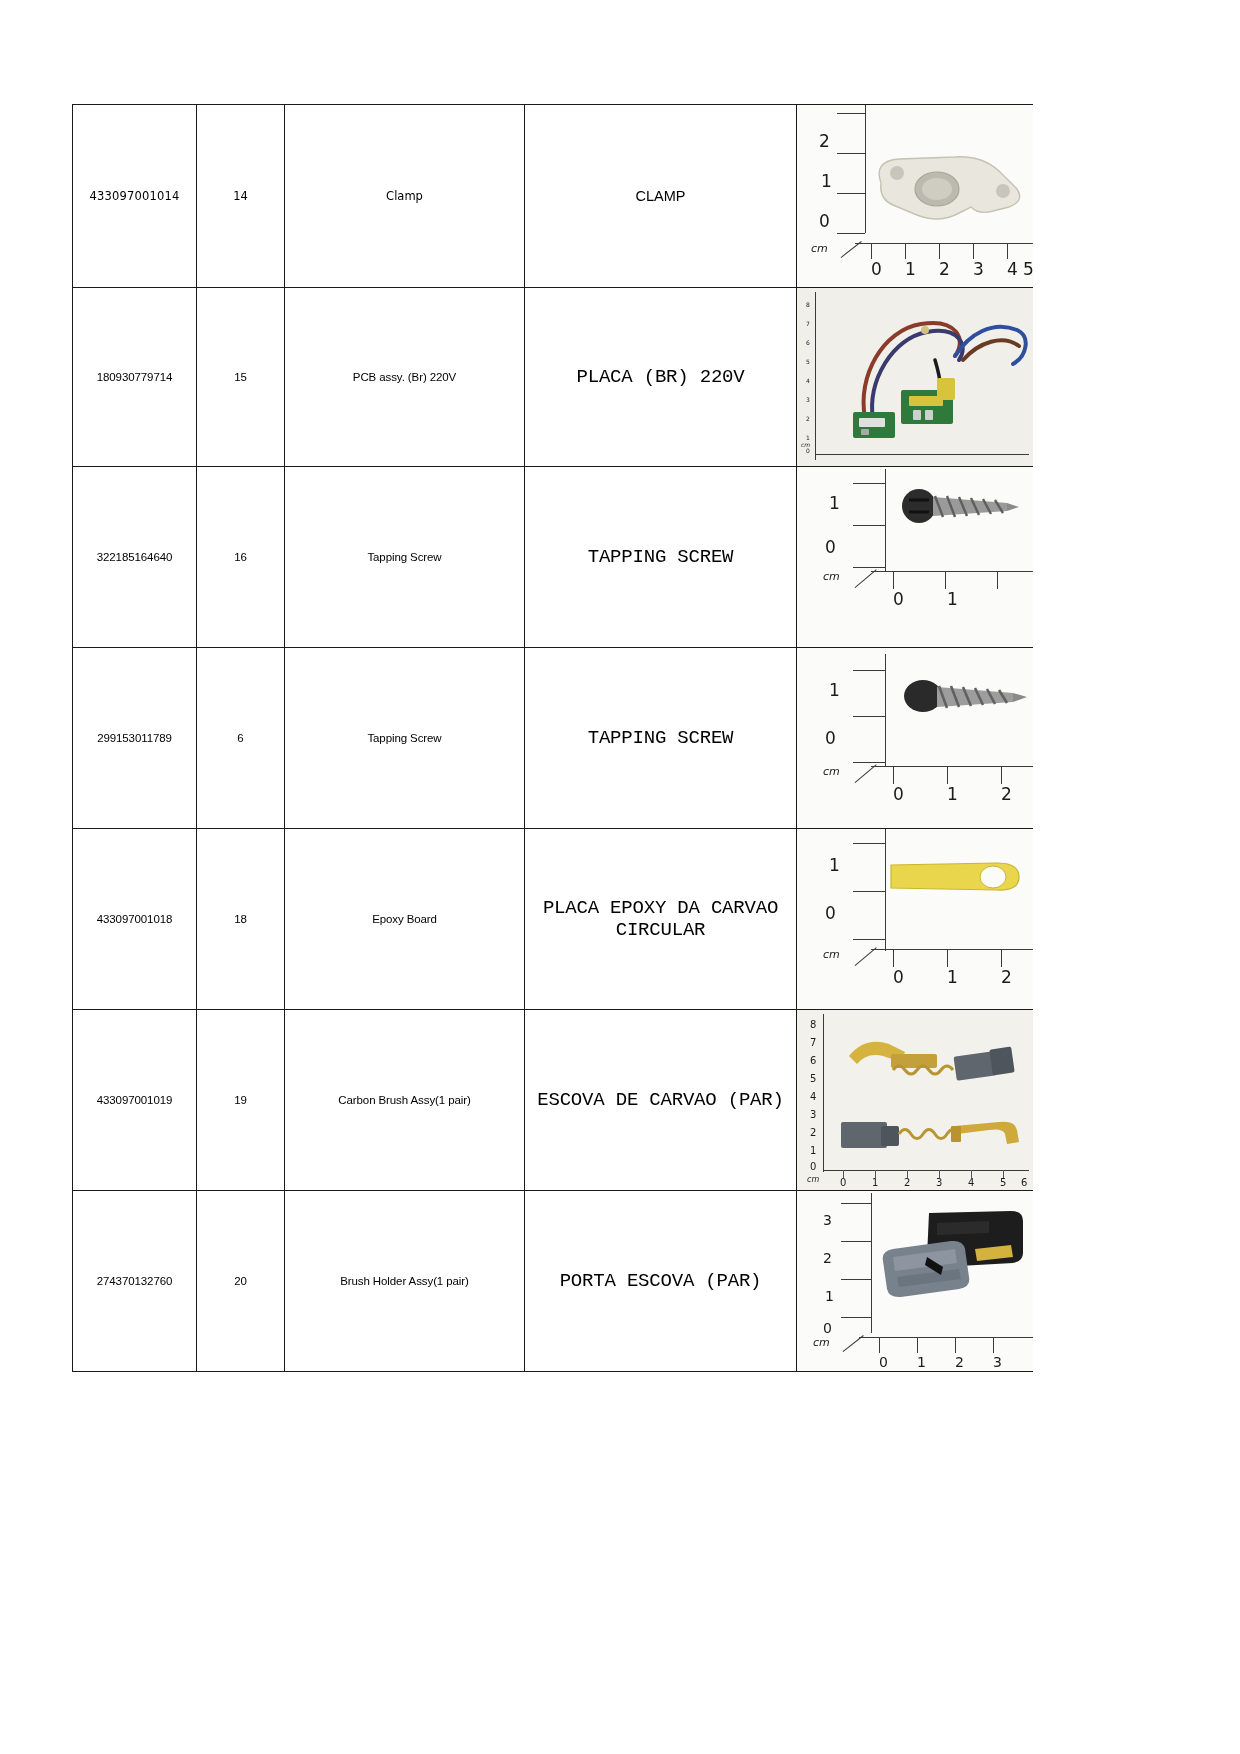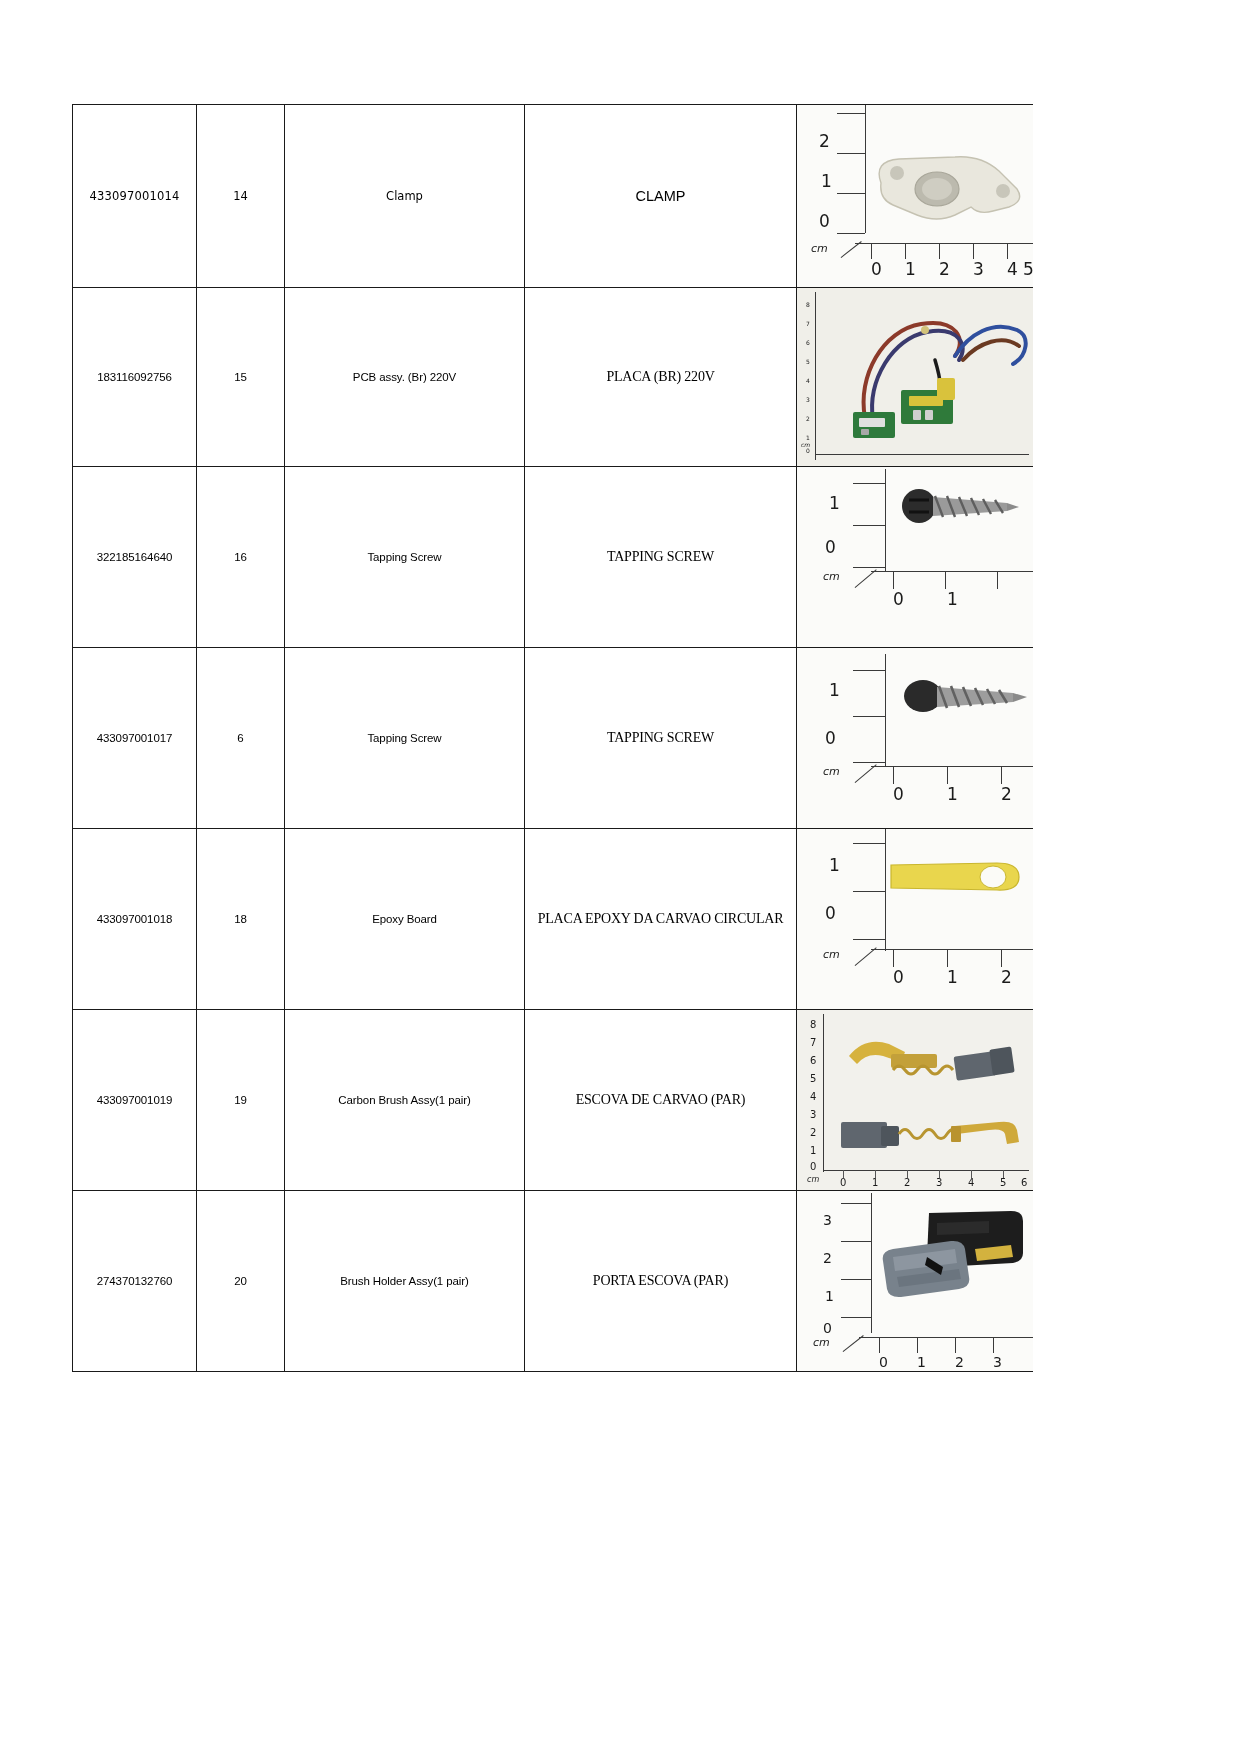--- a/index.html
+++ b/index.html
@@ -61,22 +61,22 @@
   }
   
   .narrow .cell-code,
   .narrow .cell-item,
   .narrow .cell-desc {
     font-family: "Liberation Sans", sans-serif;
     font-size: 11.5px;
     letter-spacing: -0.1px;
   }
   .narrow .cell-ptdesc {
-    font-family: Liberation Serif, serif;
-    font-size: 14px;
+    font-family: Liberation Mono, monospace;
+    font-size: 19px;
     letter-spacing: -0.2px;
   }
 
   .cell-img {
     padding: 0;
     vertical-align: top;
   }
   .photo {
     position: relative;
     width: 236px;
@@ -173,21 +173,21 @@
               <ellipse cx="78" cy="40" rx="22" ry="17" fill="#bcbaae" stroke="#a9a79a" stroke-width="1.2"></ellipse>
               <ellipse cx="78" cy="40" rx="15" ry="11" fill="#cfcdc2"></ellipse>
               <circle cx="38" cy="24" r="7" fill="#c8c6ba"></circle>
               <circle cx="144" cy="42" r="7" fill="#c8c6ba"></circle>
             </svg>
           </div>
         </td>
       </tr>
 
       <tr class="narrow" style="height:178px;">
-        <td class="cell-code">183116092756</td>
+        <td class="cell-code">180930779714</td>
         <td class="cell-item">15</td>
         <td class="cell-desc">PCB assy. (Br) 220V</td>
         <td class="cell-ptdesc">PLACA (BR) 220V</td>
         <td class="cell-img">
           <div class="photo" style="height:178px;">
             <div class="grid-bg" style="background:#f0efe9;"></div>
 
             <div class="rule v" style="left:18px; top:4px; height:168px;"></div>
             <span class="rlabel xs" style="left:9px; top:14px;">8</span>
             <span class="rlabel xs" style="left:9px; top:33px;">7</span>
@@ -250,21 +250,21 @@
               <path d="M10,15 L30,15 M10,27 L30,27" stroke="#111" stroke-width="3"></path>
               <path d="M34,12 L108,18 L108,26 L34,31 Z" fill="#9a9a9a"></path>
               <path d="M36,11 L44,32 M48,11 L56,32 M60,12 L68,31 M72,13 L80,30 M84,14 L92,29 M96,15 L104,28" stroke="#5e5e5e" stroke-width="2.4" fill="none"></path>
               <path d="M108,18 L120,22 L108,26 Z" fill="#8b8b8b"></path>
             </svg>
           </div>
         </td>
       </tr>
 
       <tr class="narrow" style="height:180px;">
-        <td class="cell-code">433097001017</td>
+        <td class="cell-code">299153011789</td>
         <td class="cell-item">6</td>
         <td class="cell-desc">Tapping Screw</td>
         <td class="cell-ptdesc">TAPPING SCREW</td>
         <td class="cell-img">
           <div class="photo" style="height:180px;">
             <div class="grid-bg paper-white"></div>
             <div class="rule v" style="left:88px; top:6px; height:112px;"></div>
             <div class="rule h" style="left:56px; top:22px; width:32px;"></div>
             <div class="rule h" style="left:56px; top:68px; width:32px;"></div>
             <div class="rule h" style="left:56px; top:114px; width:32px;"></div>

